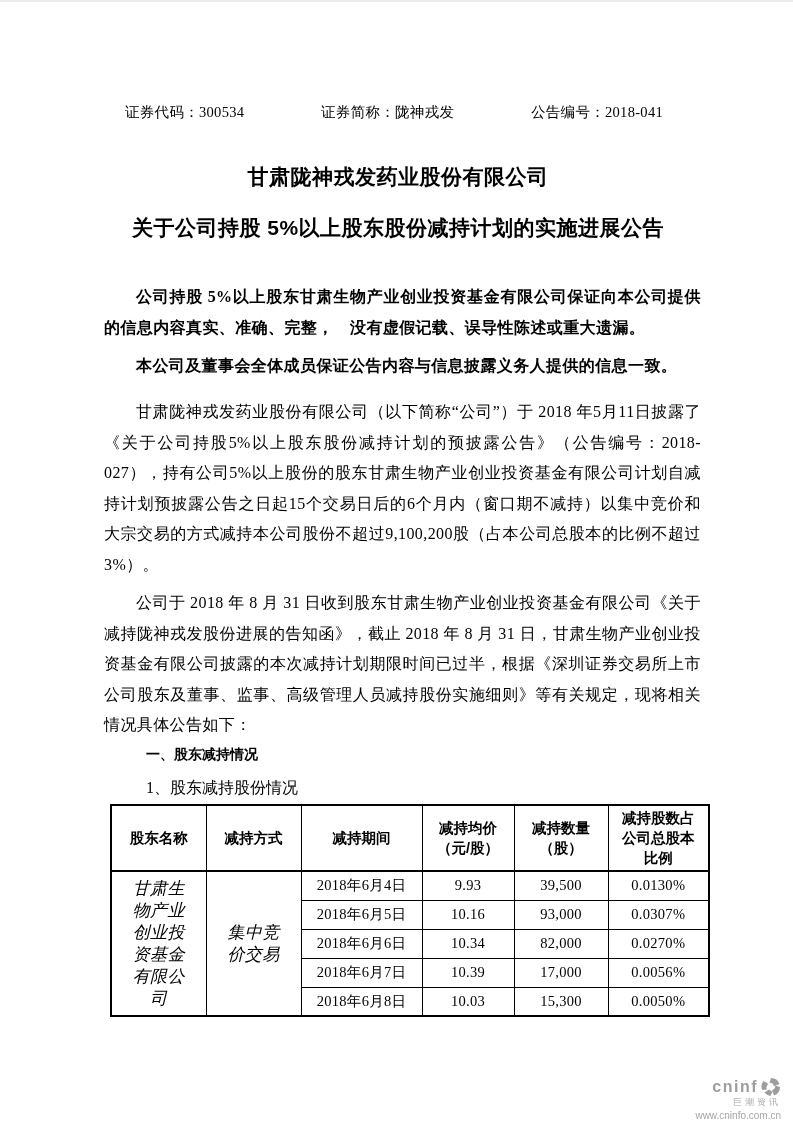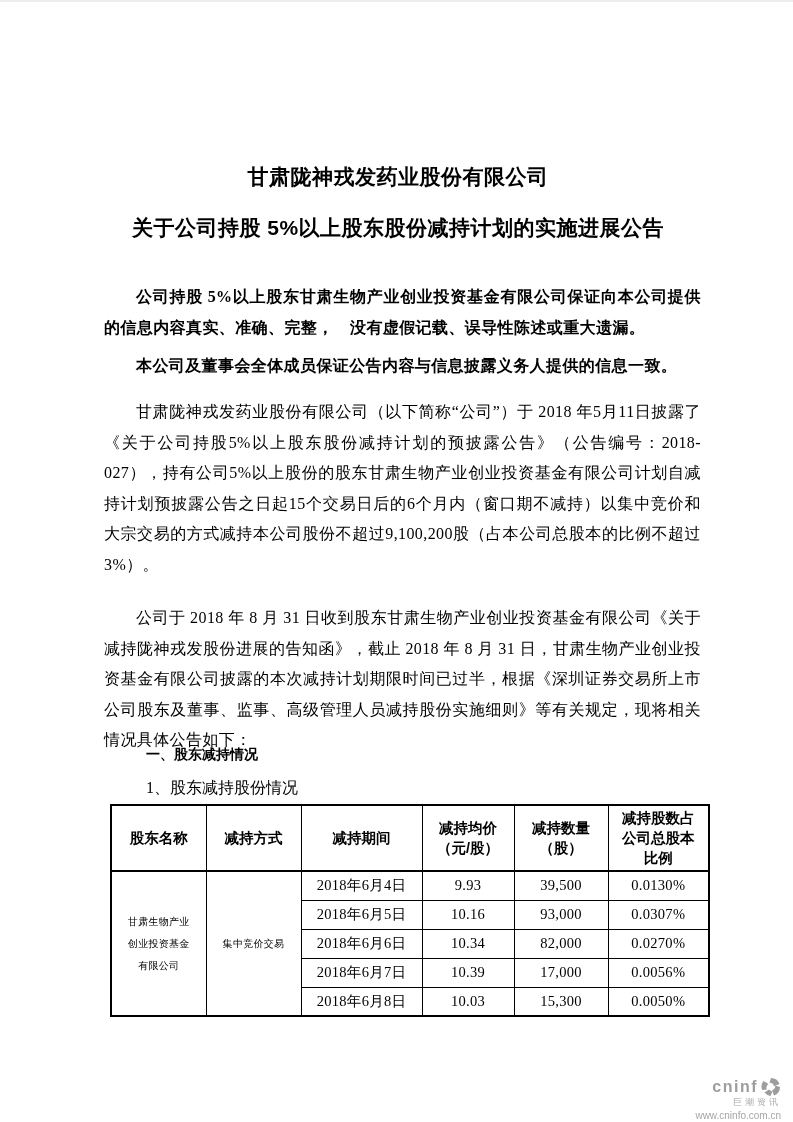--- a/index.html
+++ b/index.html
@@ -34,21 +34,21 @@
     font-weight: bold; font-size: 16px; line-height: 31px;
     text-align: justify; letter-spacing: 0.4px;
   }
   .disclaimer-block p { text-indent: 2em; margin-top: 7px; }
   .para {
     position: absolute; left: 104px; width: 597px;
     font-size: 16px; line-height: 30.5px;
     text-align: justify; text-indent: 2em; letter-spacing: 0.4px;
   }
   .para-1 { top: 395px; }
-  .para-2 { top: 586px; margin-top: 15px; }
+  .para-2 { top: 586px; }
   .section-heading {
     position: absolute; top: 744px; left: 104px; width: 597px;
     font-family: "Liberation Sans", "DejaVu Sans", sans-serif;
     font-weight: bold; font-size: 14px; padding-left: 42px;
   }
   .section-sub {
     position: absolute; top: 776px; left: 104px; width: 597px;
     font-size: 16px; padding-left: 42px;
   }
   table.reduction-table {
@@ -64,21 +64,21 @@
     font-family: "Liberation Sans", "DejaVu Sans", sans-serif;
     font-weight: bold; font-size: 14.5px; line-height: 20px;
     height: 66px; white-space: pre-line; padding: 0 4px;
     border-bottom-width: 2px;
   }
   .reduction-table td {
     font-size: 14.5px; height: 29px; padding: 0 4px;
     letter-spacing: 0.3px;
   }
   td.cell-shareholder, td.cell-method {
-    font-size: 10px; line-height: 22px; padding: 0 13px;
+    font-size: 17px; line-height: 22px; padding: 0 13px; font-style: italic;
   }
   .cninfo {
     position: absolute; top: 1075px; right: 12px;
     text-align: right; color: #a6a6a6;
     font-family: "Liberation Sans", "DejaVu Sans", sans-serif;
   }
   .cninfo-top {
     display: flex; align-items: center; justify-content: flex-end; gap: 3px;
   }
   .cninfo-brand {
@@ -86,20 +86,25 @@
   }
   .cninfo-swirl { display: block; }
   .cninfo-cn { font-size: 9px; letter-spacing: 3px; color: #aaaaaa; margin-top: -1px; }
   .cninfo-url { font-size: 10px; color: #a6a6a6; margin-top: 1px; }
 </style>
 </head>
 <body>
 
 <div class="page">
 
+  <div class="doc-header">
+    <span>证券代码：300534</span>
+    <span>证券简称：陇神戎发</span>
+    <span>公告编号：2018-041</span>
+  </div>
 
   <div class="title">甘肃陇神戎发药业股份有限公司</div>
   <div class="subtitle">关于公司持股 5%以上股东股份减持计划的实施进展公告</div>
 
   <div class="disclaimer-block">
     <p>公司持股 5%以上股东甘肃生物产业创业投资基金有限公司保证向本公司提供的信息内容真实、准确、完整，　没有虚假记载、误导性陈述或重大遗漏。</p>
     <p>本公司及董事会全体成员保证公告内容与信息披露义务人提供的信息一致。</p>
   </div>
 
   <p class="para para-1">甘肃陇神戎发药业股份有限公司（以下简称“公司”）于 2018 年5月11日披露了《关于公司持股5%以上股东股份减持计划的预披露公告》（公告编号：2018-027），持有公司5%以上股份的股东甘肃生物产业创业投资基金有限公司计划自减持计划预披露公告之日起15个交易日后的6个月内（窗口期不减持）以集中竞价和大宗交易的方式减持本公司股份不超过9,100,200股（占本公司总股本的比例不超过3%）。</p>

